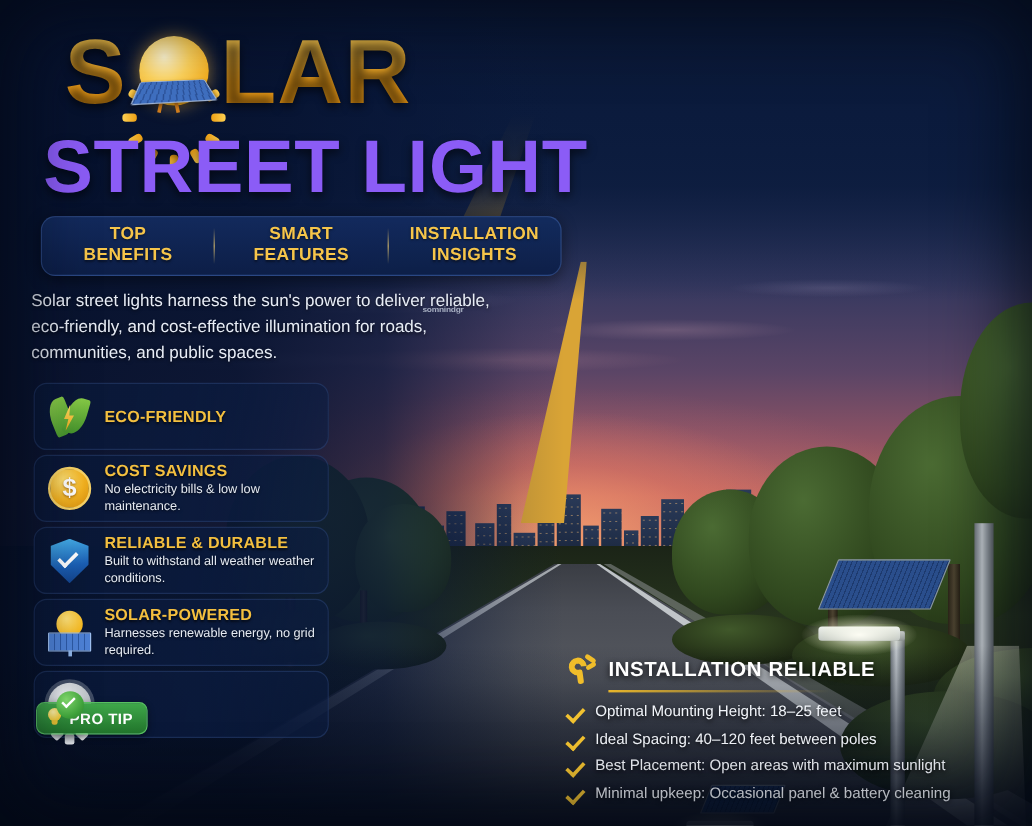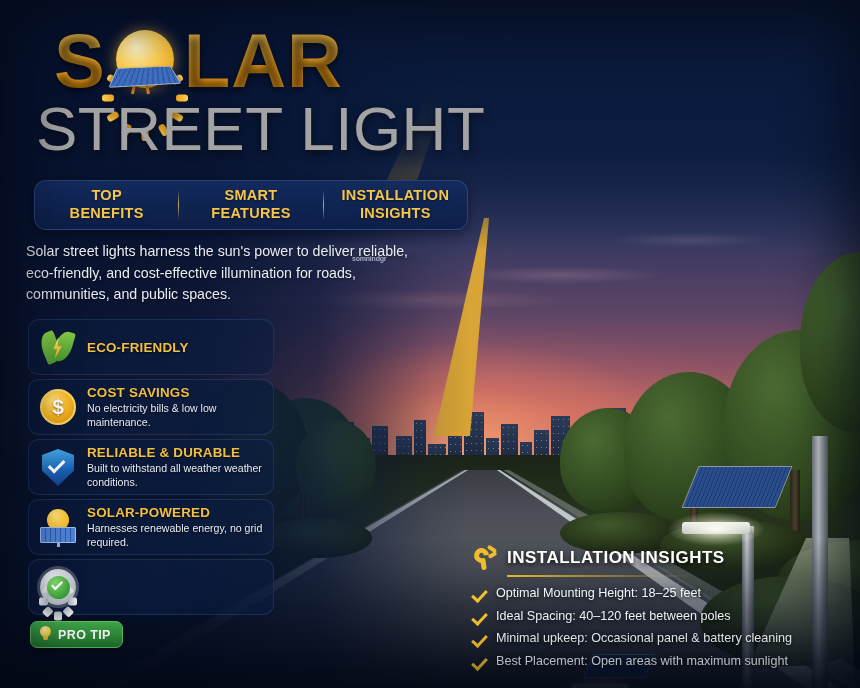--- a/index.html
+++ b/index.html
@@ -100,21 +100,21 @@
   .ray{position:absolute;left:50%;top:50%;width:7px;height:12px;border-radius:3px;
     background:linear-gradient(180deg,#ffd152,#eda015);transform-origin:50% 43px;}
   .minipanel{position:absolute;left:12px;top:44px;width:62px;height:26px;
     background:repeating-linear-gradient(100deg,#3f6fc0 0 4px,#2a4f95 4px 5px),
                repeating-linear-gradient(12deg,#35619f 0 5px,#274a85 5px 6px);
     border:1px solid #9fb4d4;border-radius:2px;
     transform:perspective(60px) rotateX(46deg) rotateZ(-4deg);
     box-shadow:0 2px 5px rgba(0,0,0,.5);}
   .panelleg{position:absolute;left:30px;top:66px;width:3px;height:10px;background:#d6801c;transform:rotate(12deg);}
   .panelleg2{position:absolute;left:44px;top:66px;width:3px;height:10px;background:#d6801c;transform:rotate(-12deg);}
-  .title2{position:absolute;left:36px;top:93px;font-size:62px;font-weight:normal;color:#a3a3a3;
+  .title2{position:absolute;left:36px;top:104px;font-size:62px;font-weight:bold;color:#8b5cf6;
     letter-spacing:.5px;text-shadow:0 3px 8px rgba(0,0,0,.6);white-space:nowrap;}
 
   .tabs{position:absolute;left:34px;top:180px;width:434px;height:50px;border-radius:12px;
     background:linear-gradient(180deg,rgba(19,43,94,.97),rgba(13,31,72,.97));
     border:1px solid rgba(90,130,205,.35);box-shadow:0 3px 12px rgba(0,0,0,.45);
     display:flex;align-items:center;}
   .tab{flex:1;text-align:center;color:#f6c54a;font-size:14.5px;font-weight:bold;line-height:1.22;
     letter-spacing:.3px;text-shadow:0 1px 2px rgba(0,0,0,.5);}
   .tabdiv{width:1px;height:30px;background:linear-gradient(180deg,rgba(210,180,90,0),rgba(225,195,110,.85),rgba(210,180,90,0));}
 
@@ -166,21 +166,21 @@
     display:flex;align-items:center;justify-content:center;
     box-shadow:0 0 0 3px rgba(210,215,220,.28);}
   .gtooth{position:absolute;left:50%;top:50%;width:8px;height:9px;border-radius:2px;
     background:linear-gradient(180deg,#e9edf1,#a9b0b6);transform-origin:50% 19px;}
   .gcirc{position:relative;width:23px;height:23px;border-radius:50%;
     background:radial-gradient(circle at 36% 30%,#7ed36a,#3ea03a 65%,#2d7c2c);
     display:flex;align-items:center;justify-content:center;z-index:2;}
   .gcirc .tick{width:11px;height:6px;border-left-width:2.6px;border-bottom-width:2.6px;}
 
   
-  .protip{position:absolute;left:30px;top:621px;display:flex;align-items:flex-start;gap:8px;width:420px;}
+  .protip{position:absolute;left:30px;top:585px;display:flex;align-items:flex-start;gap:8px;width:420px;}
   .ptbadge{flex:0 0 auto;height:27px;border-radius:7px;padding:0 11px 0 8px;
     background:linear-gradient(180deg,#3fa84a,#22752c);border:1px solid #58c061;
     display:flex;align-items:center;gap:6px;box-shadow:0 2px 6px rgba(0,0,0,.45);}
   .bulb{position:relative;width:13px;height:17px;}
   .bulbg{position:absolute;left:1px;top:0;width:11px;height:11px;border-radius:50%;
     background:radial-gradient(circle at 38% 30%,#fff3a8,#f3cc38 70%,#e0b01c);}
   .bulbb{position:absolute;left:4px;top:10px;width:5px;height:4px;background:#e9c233;border-radius:0 0 2px 2px;}
   .ptlabel{color:#fff;font-size:12.5px;font-weight:bold;letter-spacing:.4px;}
   .pttext{color:#eef2f8;font-size:12.6px;line-height:1.42;text-shadow:0 1px 3px rgba(0,0,0,.85);}
 
@@ -486,36 +486,36 @@
   </div>
 
   <div class="insights">
     <div class="ihead">
       <span class="wrench">
         <span class="wr1"></span>
           <span class="wr2"></span>
           <span class="wr3"></span>
           <span class="wr4"></span>
       </span>
-      <span class="ititle">INSTALLATION INSIGHTS</span>
+      <span class="ititle">INSTALLATION RELIABLE</span>
     </div>
     <div class="iunder"></div>
 
     <div class="irow">
       <span class="ichk"></span>
       <span class="itext">Optimal Mounting Height: 18–25 feet</span>
     </div>
     <div class="irow">
       <span class="ichk"></span>
       <span class="itext">Ideal Spacing: 40–120 feet between poles</span>
     </div>
     <div class="irow">
       <span class="ichk"></span>
-      <span class="itext">Minimal upkeep: Occasional panel &amp; battery cleaning</span>
+      <span class="itext">Best Placement: Open areas with maximum sunlight</span>
     </div>
     <div class="irow">
       <span class="ichk"></span>
-      <span class="itext">Best Placement: Open areas with maximum sunlight</span>
+      <span class="itext">Minimal upkeep: Occasional panel &amp; battery cleaning</span>
     </div>
   </div>
 
   <div class="edgeframe"></div>
 </div>
 
 </body></html>

